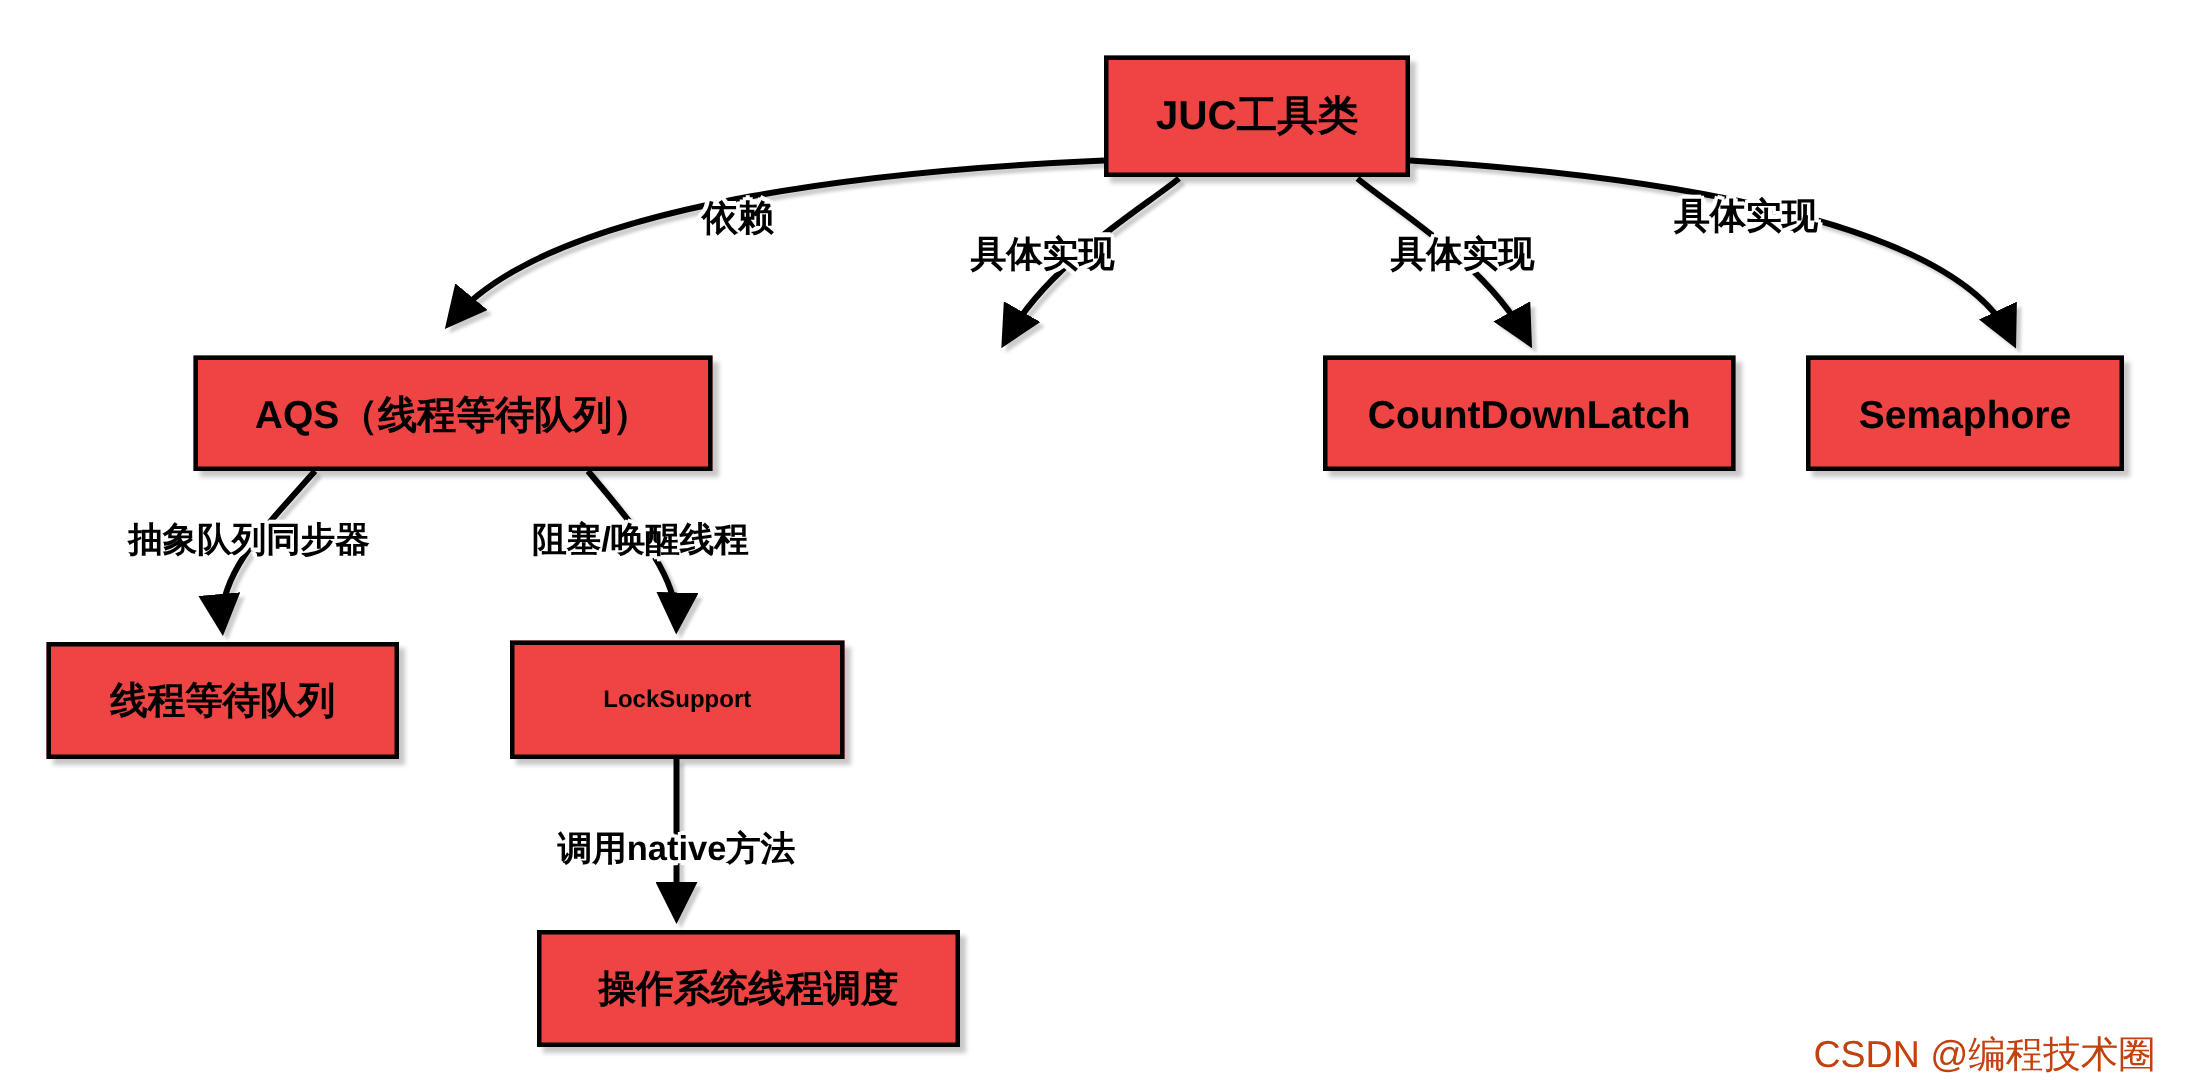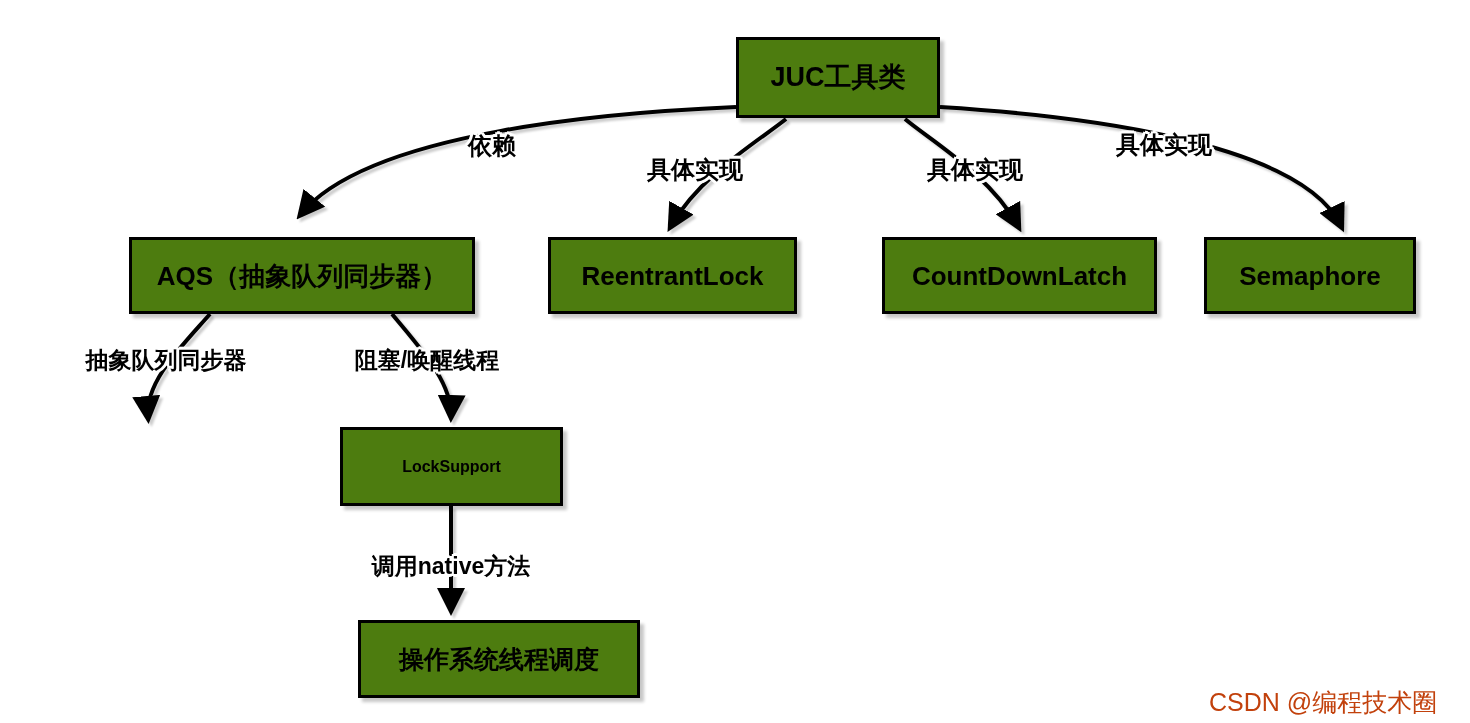--- a/index.html
+++ b/index.html
@@ -20,21 +20,21 @@
   #edges {
     position: absolute;
     left: 0;
     top: 0;
     width: 1470px;
     height: 723px;
   }
   .node {
     position: absolute;
     box-sizing: border-box;
-    background: #4d7c0f;
+    background: #ef4444;
     border: 3px solid #000000;
     box-shadow: 4px 4px 3px rgba(0,0,0,0.22);
     display: flex;
     align-items: center;
     justify-content: center;
     z-index: 3;
   }
   .node .node-label {
     font-weight: bold;
     color: #000000;
@@ -92,30 +92,30 @@
       <path d="M 392 314 C 420 348, 452 382, 451 416" marker-end="url(#arrow)"></path>
 
       <path d="M 451 506 L 451 609" marker-end="url(#arrow)"></path>
     </g>
   </svg>
 
   <div class="node" style="left: 736px; top: 37px; width: 204px; height: 81px;">
     <span class="node-label" style="font-size: 27px;">JUC工具类</span>
   </div>
   <div class="node" style="left: 129px; top: 237px; width: 346px; height: 77px;">
-    <span class="node-label" style="font-size: 26px;">AQS（抽象队列同步器）</span>
-  </div>
-  <div class="node" style="left: 548px; top: 237px; width: 249px; height: 77px;">
-    <span class="node-label" style="font-size: 26px;">ReentrantLock</span>
+    <span class="node-label" style="font-size: 26px;">AQS（线程等待队列）</span>
   </div>
   <div class="node" style="left: 882px; top: 237px; width: 275px; height: 77px; justify-content: center;">
     <span class="node-label" style="font-size: 26px;">CountDownLatch</span>
   </div>
   <div class="node" style="left: 1204px; top: 237px; width: 212px; height: 77px;">
     <span class="node-label" style="font-size: 26px;">Semaphore</span>
+  </div>
+  <div class="node" style="left: 31px; top: 428px; width: 235px; height: 78px;">
+    <span class="node-label" style="font-size: 25px;">线程等待队列</span>
   </div>
   <div class="node" style="left: 340px; top: 427px; width: 223px; height: 79px;">
     <span class="node-label" style="font-size: 16px;">LockSupport</span>
   </div>
   <div class="node" style="left: 310px; top: 620px; width: 282px; height: 78px; margin-left: 48px;">
     <span class="node-label" style="font-size: 25px;">操作系统线程调度</span>
   </div>
 
   <div class="edge-label" style="left: 492px; top: 146px; font-size: 24px;">依赖</div>
   <div class="edge-label" style="left: 695px; top: 170px; font-size: 24px;">具体实现</div>

